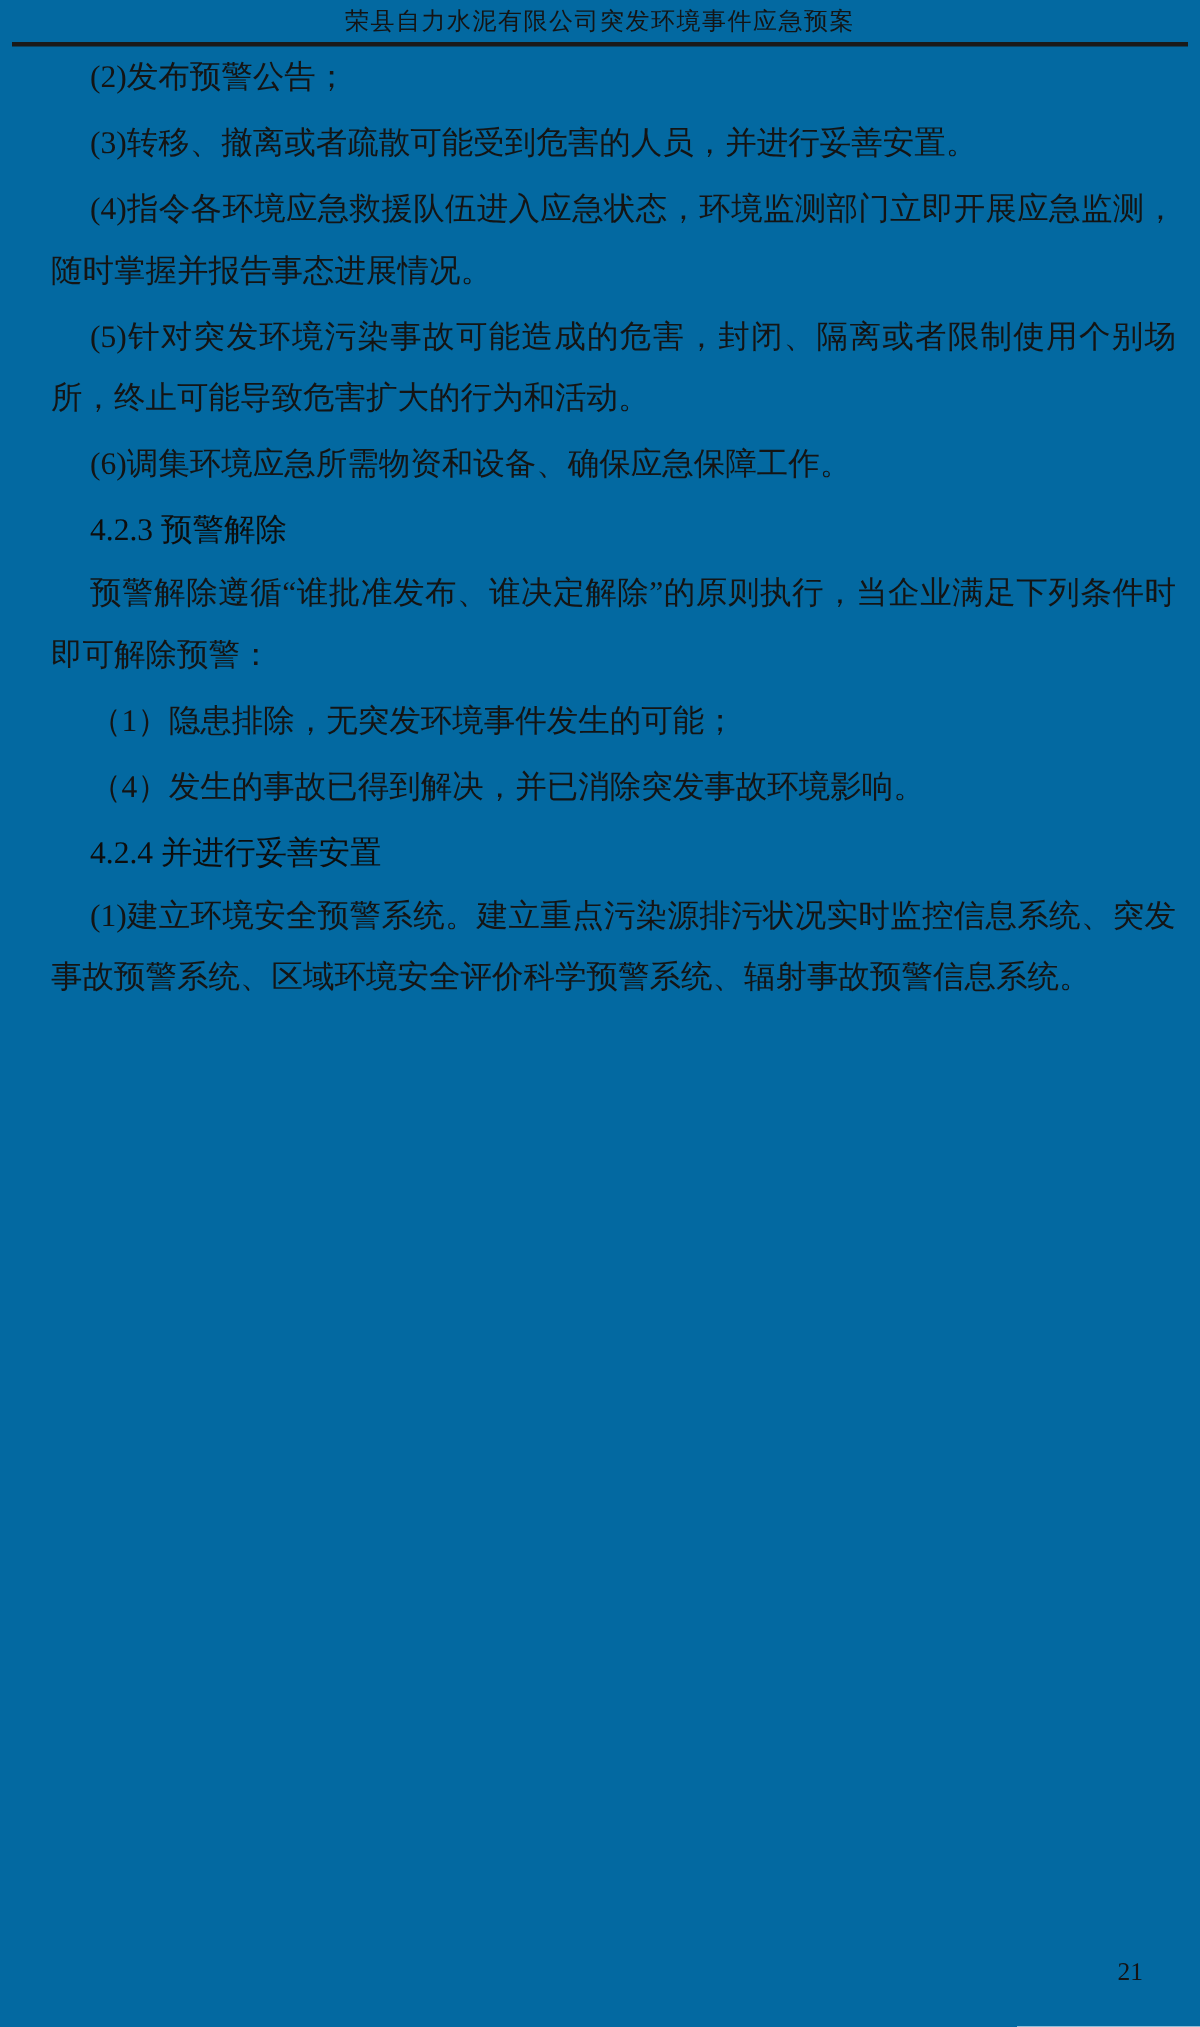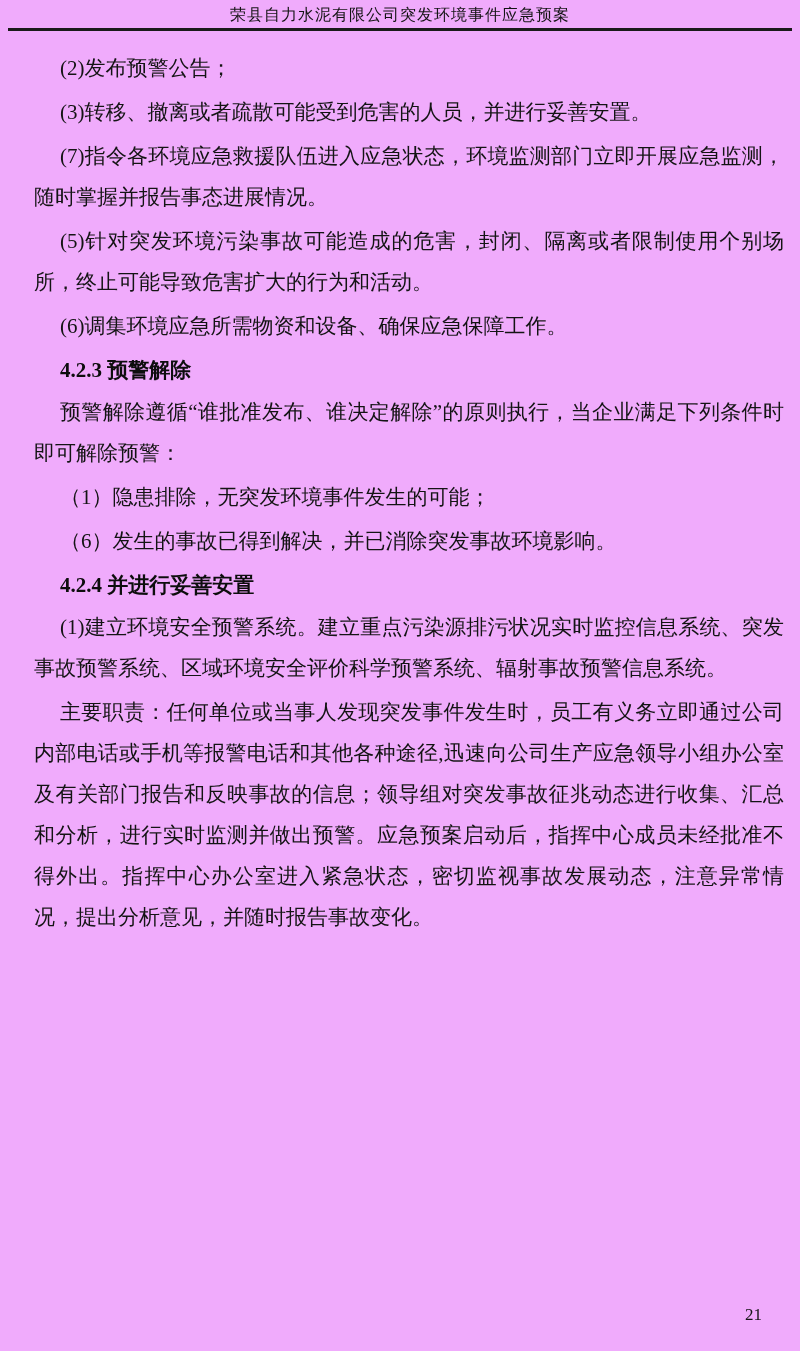--- a/index.html
+++ b/index.html
@@ -4,21 +4,21 @@
 <style>
   html, body {
     margin: 0;
     padding: 0;
     background: #ffffff;
   }
   .page {
     position: relative;
     width: 800px;
     height: 1351px;
-    background: #f0abfc;
+    background: #0369a1;
     color: #111111;
     font-family: "Liberation Serif", "DejaVu Serif", serif;
     overflow: hidden;
     box-sizing: border-box;
   }
   .header {
     padding-top: 5px;
   }
   .header-title {
     text-align: center;
@@ -27,36 +27,35 @@
     color: #141414;
     line-height: 20px;
   }
   .header-rule {
     height: 0;
     border-top: 3px solid #1a1a1a;
     margin: 3px 8px 0 8px;
   }
   .body {
     margin: 0 16px 0 34px;
-    padding-top: 17px;
   }
   .para {
     font-size: 21px;
     line-height: 41px;
     margin: 0 0 3px 0;
     text-indent: 26px;
     text-align: justify;
     text-justify: inter-ideograph;
     word-break: break-all;
     color: #141414;
   }
   .heading {
     font-size: 21px;
     line-height: 41px;
-    font-weight: bold;
+    font-weight: normal;
     margin: 1px 0 1px 0;
     text-indent: 26px;
     color: #0d0d0d;
   }
   .page-number {
     position: absolute;
     right: 38px;
     bottom: 26px;
     font-size: 17px;
     color: #141414;
@@ -69,27 +68,26 @@
 <div class="page">
 
   <div class="header">
     <div class="header-title">荣县自力水泥有限公司突发环境事件应急预案</div>
     <div class="header-rule"></div>
   </div>
 
   <div class="body">
     <p class="para">(2)发布预警公告；</p>
     <p class="para">(3)转移、撤离或者疏散可能受到危害的人员，并进行妥善安置。</p>
-    <p class="para">(7)指令各环境应急救援队伍进入应急状态，环境监测部门立即开展应急监测，随时掌握并报告事态进展情况。</p>
+    <p class="para">(4)指令各环境应急救援队伍进入应急状态，环境监测部门立即开展应急监测，随时掌握并报告事态进展情况。</p>
     <p class="para">(5)针对突发环境污染事故可能造成的危害，封闭、隔离或者限制使用个别场所，终止可能导致危害扩大的行为和活动。</p>
     <p class="para">(6)调集环境应急所需物资和设备、确保应急保障工作。</p>
     <p class="heading">4.2.3 预警解除</p>
     <p class="para">预警解除遵循“谁批准发布、谁决定解除”的原则执行，当企业满足下列条件时即可解除预警：</p>
     <p class="para">（1）隐患排除，无突发环境事件发生的可能；</p>
-    <p class="para">（6）发生的事故已得到解决，并已消除突发事故环境影响。</p>
+    <p class="para">（4）发生的事故已得到解决，并已消除突发事故环境影响。</p>
     <p class="heading">4.2.4 并进行妥善安置</p>
     <p class="para">(1)建立环境安全预警系统。建立重点污染源排污状况实时监控信息系统、突发事故预警系统、区域环境安全评价科学预警系统、辐射事故预警信息系统。</p>
-    <p class="para">主要职责：任何单位或当事人发现突发事件发生时，员工有义务立即通过公司内部电话或手机等报警电话和其他各种途径,迅速向公司生产应急领导小组办公室及有关部门报告和反映事故的信息；领导组对突发事故征兆动态进行收集、汇总和分析，进行实时监测并做出预警。应急预案启动后，指挥中心成员未经批准不得外出。指挥中心办公室进入紧急状态，密切监视事故发展动态，注意异常情况，提出分析意见，并随时报告事故变化。</p>
   </div>
 
   <span class="page-number">21</span>
 
 </div>
 
 </body></html>

